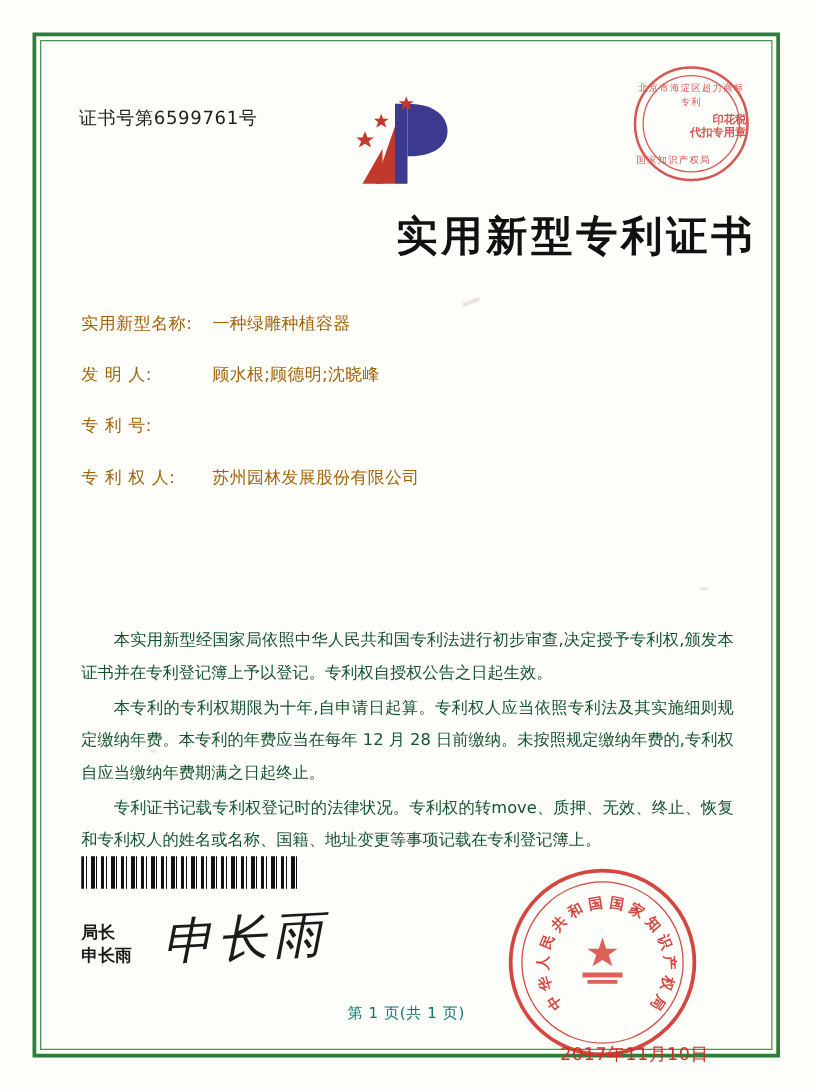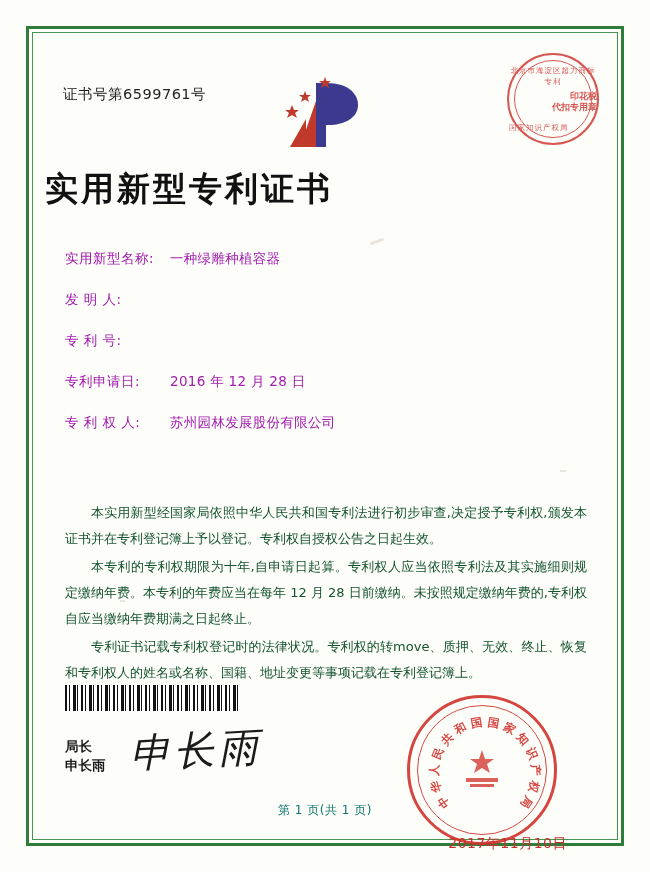--- a/index.html
+++ b/index.html
@@ -112,41 +112,41 @@
     bottom: 10px;
     font-size: 7.5px;
     letter-spacing: 1px;
   }
 
   
   .main-title {
     position: absolute;
     top: 122px;
     width: 100%;
-    text-align: left;
+    text-align: right;
     font-size: 33px;
     font-weight: bold;
     letter-spacing: 3px;
     color: #111;
     font-family: "DejaVu Sans", sans-serif;
   }
 
   
   .fields {
     position: absolute;
     top: 205px;
     left: 20px;
     right: 20px;
   }
   .field-row {
     display: flex;
     align-items: baseline;
     margin-bottom: 23px;
     font-size: 13.5px;
-    color: #a21caf;
+    color: #a16207;
   }
   .field-label {
     width: 105px;
     flex: 0 0 105px;
     letter-spacing: 0.5px;
   }
   .field-value {
     flex: 1;
     letter-spacing: 0.3px;
   }
@@ -311,27 +311,24 @@
 
     <div class="main-title">实用新型专利证书</div>
 
     <div class="fields">
       <div class="field-row">
         <div class="field-label">实用新型名称:</div>
         <div class="field-value">一种绿雕种植容器</div>
       </div>
       <div class="field-row">
         <div class="field-label">发  明  人:</div>
+        <div class="field-value">顾水根;顾德明;沈晓峰</div>
       </div>
       <div class="field-row">
         <div class="field-label">专  利  号:</div>
-      </div>
-      <div class="field-row">
-        <div class="field-label">专利申请日:</div>
-        <div class="field-value">2016 年 12 月 28 日</div>
       </div>
       <div class="field-row">
         <div class="field-label">专 利 权 人:</div>
         <div class="field-value">苏州园林发展股份有限公司</div>
       </div>
     </div>
 
     <div class="paragraphs">
       <p>本实用新型经国家局依照中华人民共和国专利法进行初步审查,决定授予专利权,颁发本证书并在专利登记簿上予以登记。专利权自授权公告之日起生效。</p>
       <p>本专利的专利权期限为十年,自申请日起算。专利权人应当依照专利法及其实施细则规定缴纳年费。本专利的年费应当在每年 12 月 28 日前缴纳。未按照规定缴纳年费的,专利权自应当缴纳年费期满之日起终止。</p>

